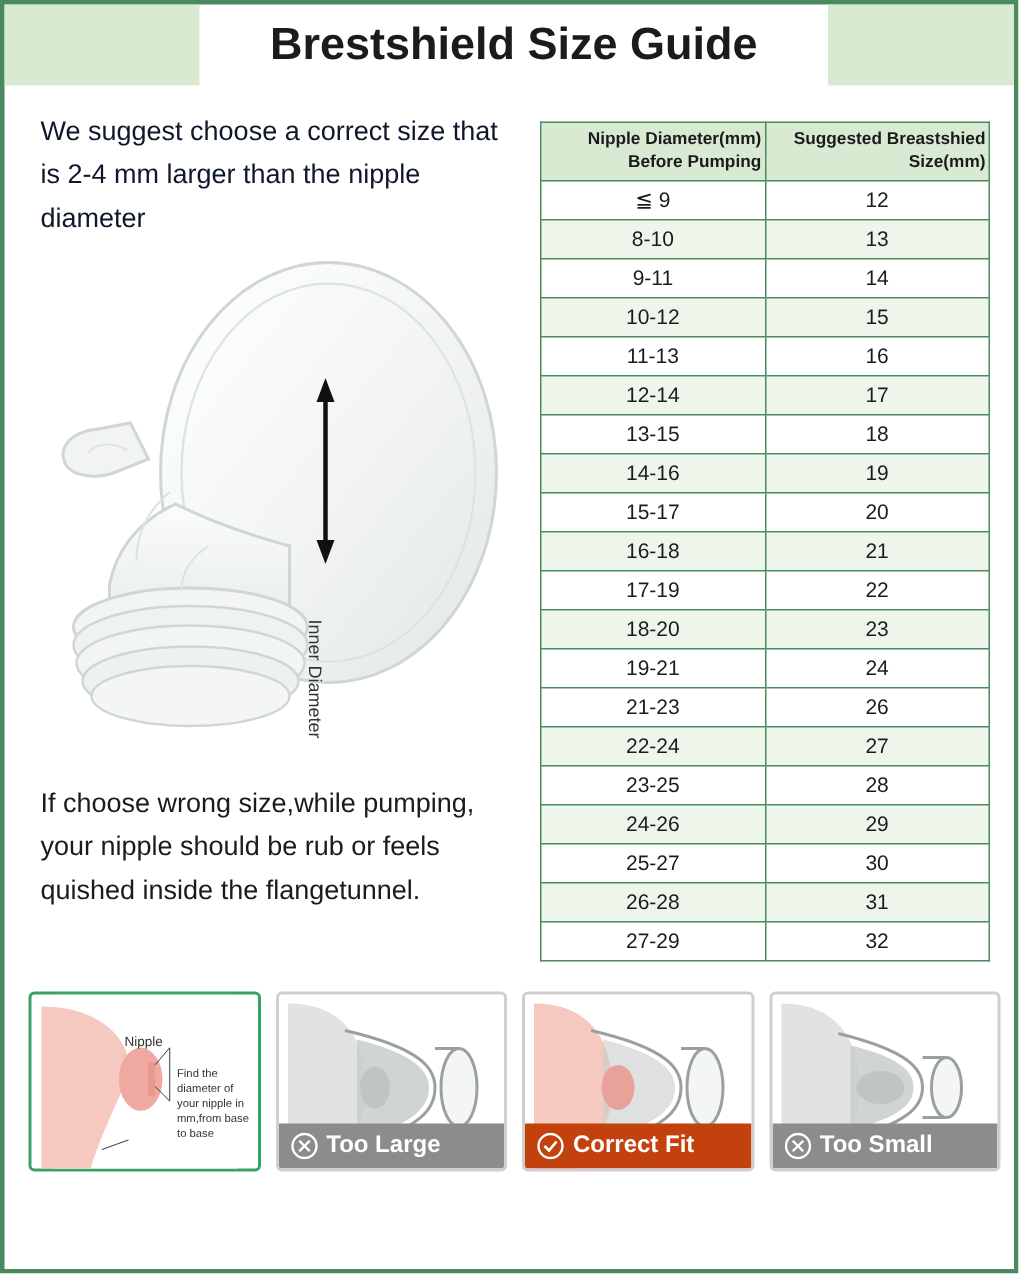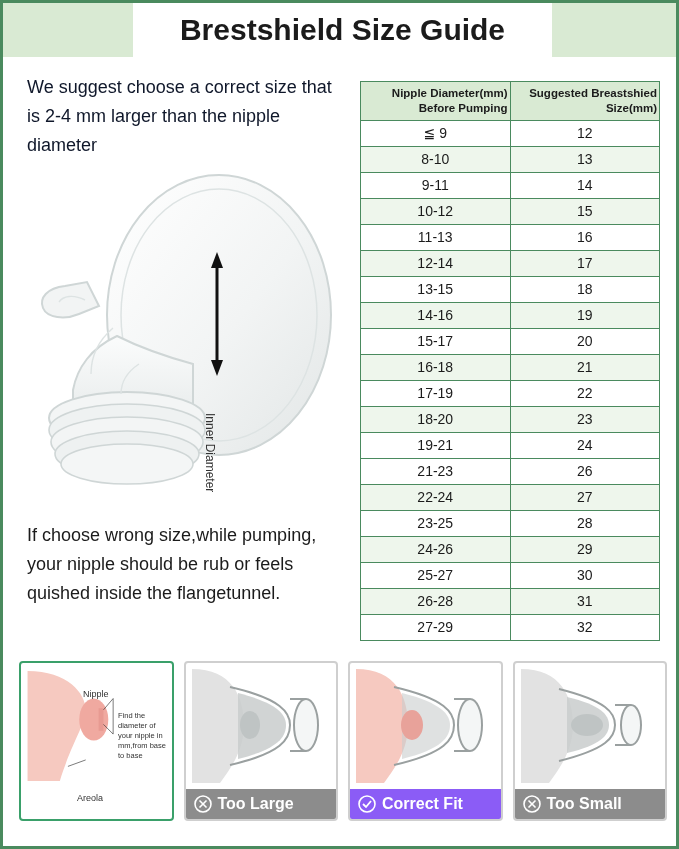--- a/index.html
+++ b/index.html
@@ -112,21 +112,21 @@
   
   .panels {
     position: absolute;
     left: 16px; top: 658px;
     width: 648px;
     display: flex;
     gap: 10px;
   }
   .panel {
     width: 156px;
-    height: 160px;
+    height: 120px;
     border: 2px solid #cfcfcf;
     border-radius: 4px;
     position: relative;
     overflow: hidden;
     background: #fff;
   }
   .panel.green { border-color: #3aa06a; }
   .panel-art { position: absolute; left: 0; top: 0; width: 152px; height: 126px; }
   .panel-caption {
     position: absolute;
@@ -135,21 +135,21 @@
     height: 30px;
     display: flex;
     align-items: center;
     gap: 6px;
     padding-left: 8px;
     font-size: 16px;
     font-weight: bold;
     color: #ffffff;
   }
   .cap-gray { background: #8c8c8c; }
-  .cap-green { background: #8b5cf6; }
+  .cap-green { background: #c2410c; }
   .cap-icon { display: inline-flex; align-items: center; }
   
   .anno {
     position: absolute;
     font-size: 8px;
     color: #333;
     line-height: 10px;
   }
   .anno-nipple { left: 62px; top: 26px; font-size: 9px; }
   .anno-areola { left: 56px; top: 130px; font-size: 9px; }

